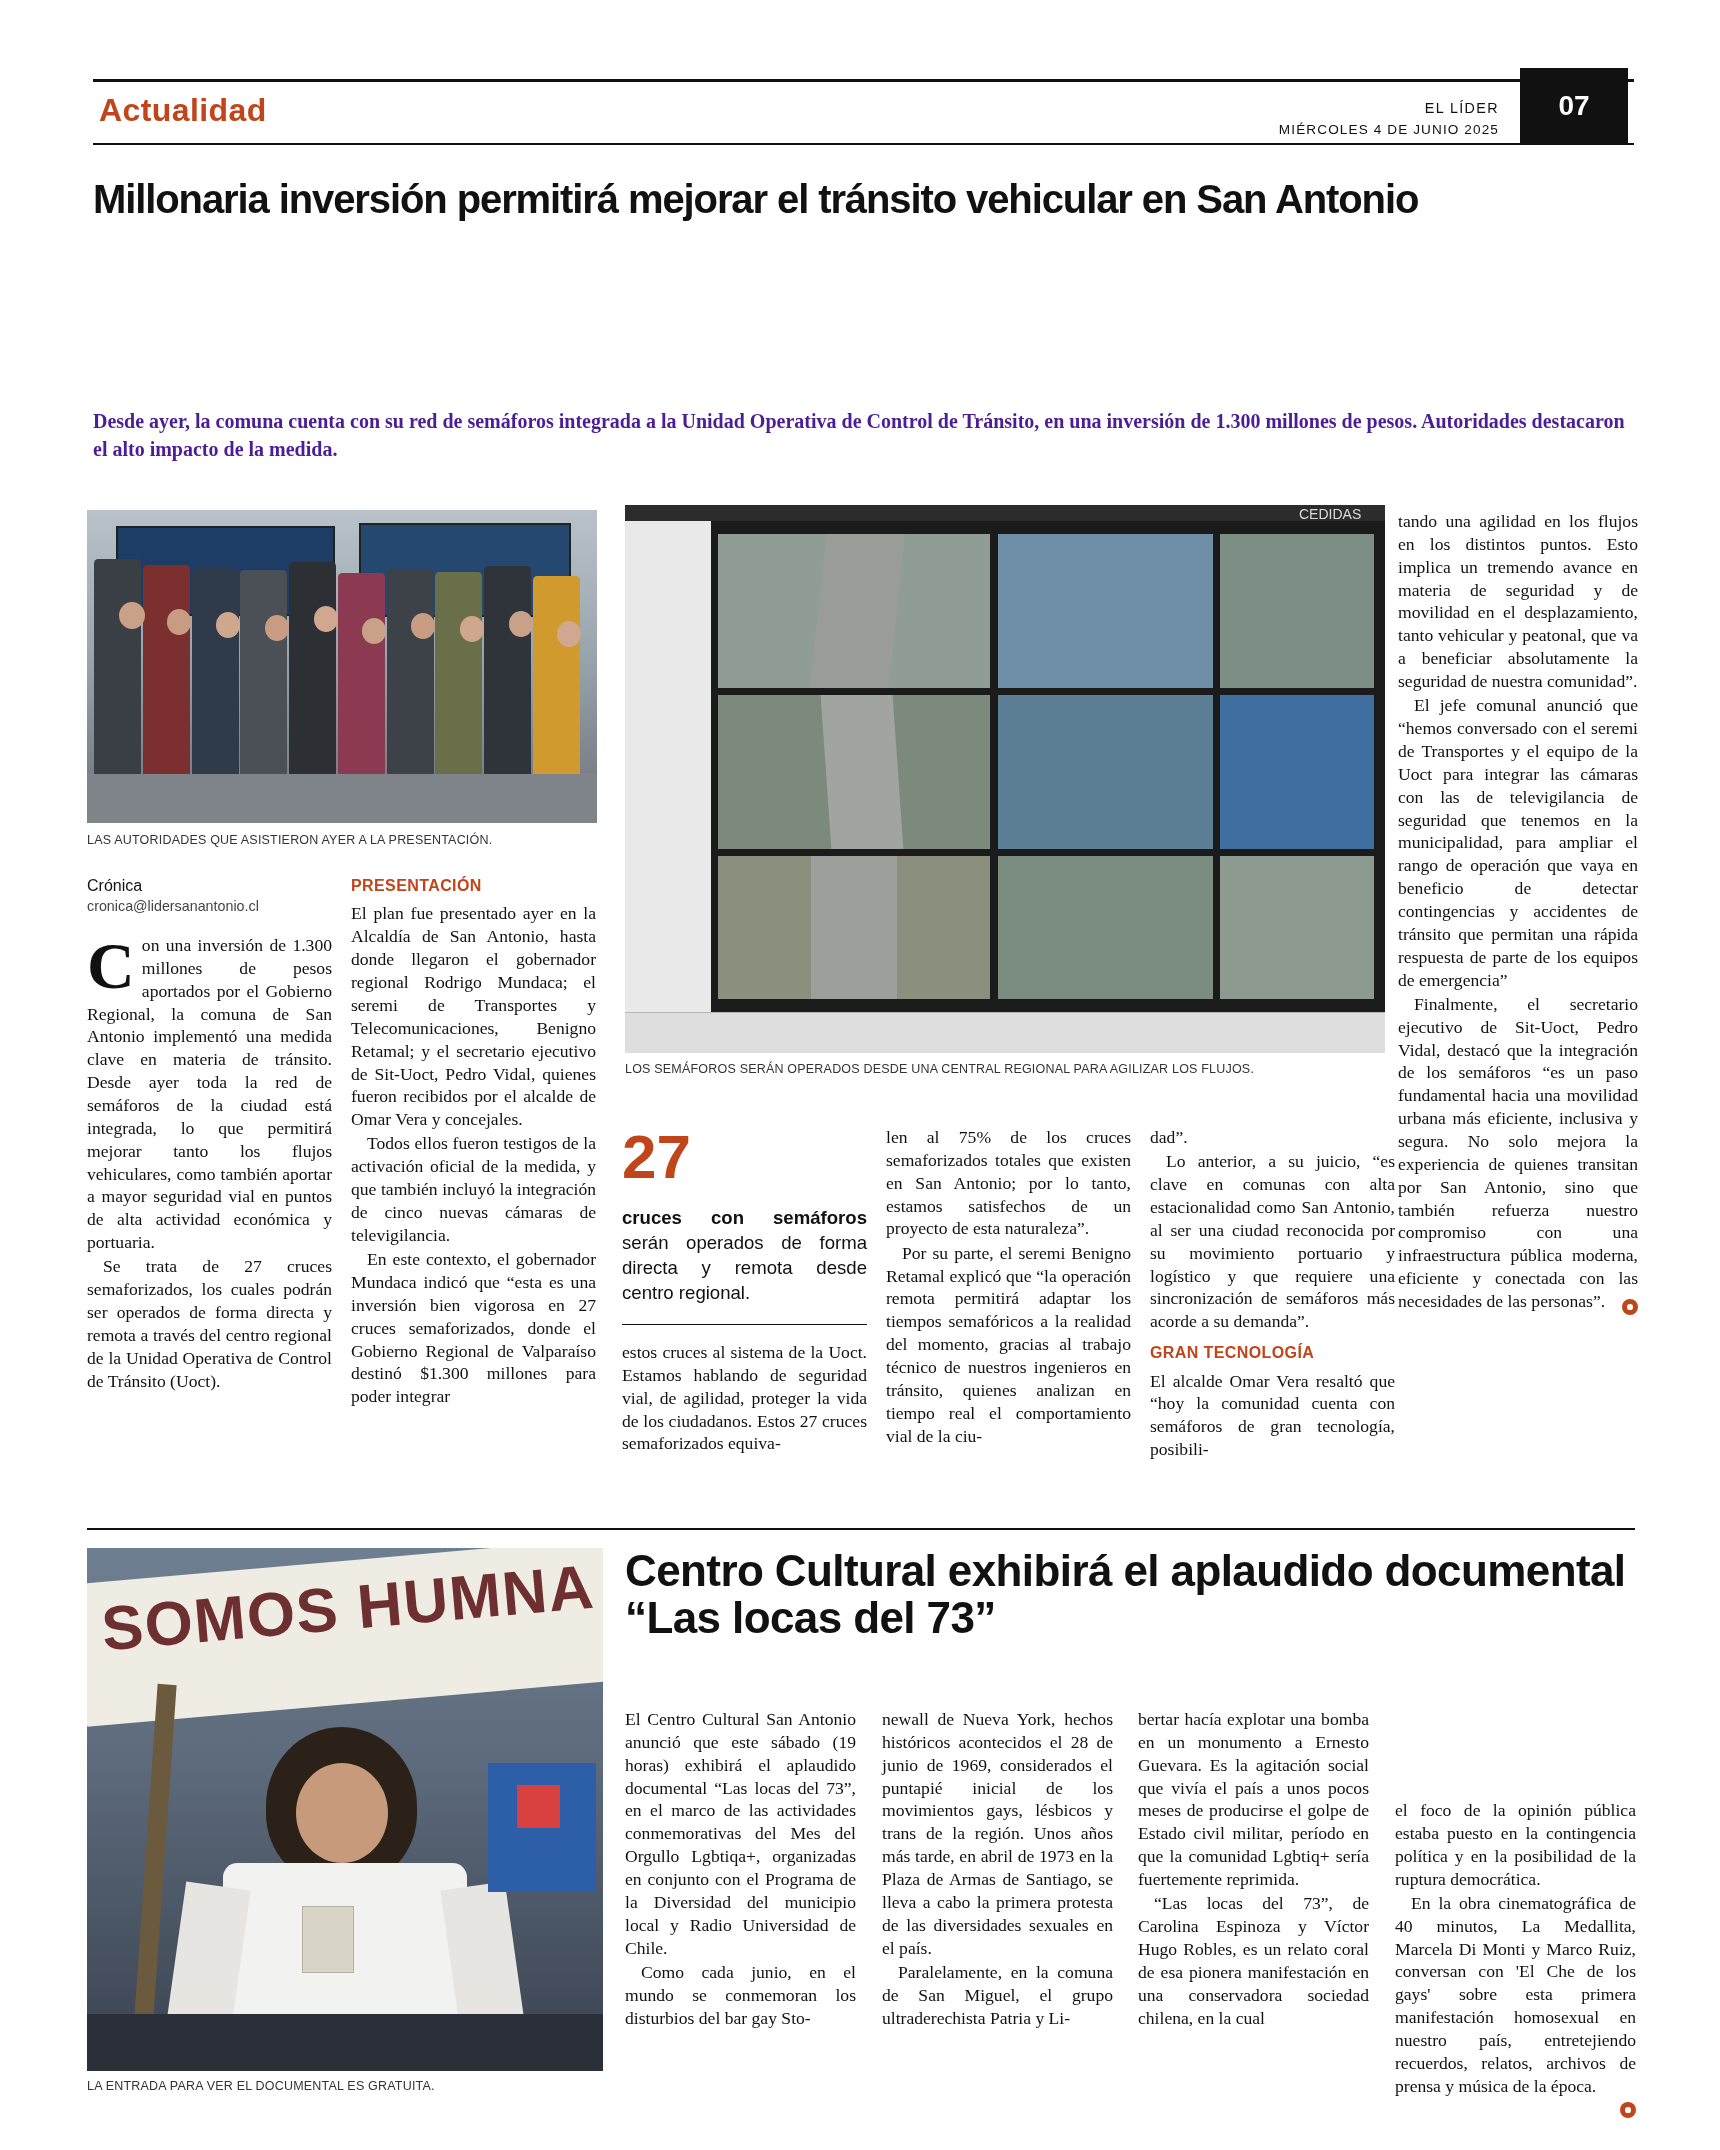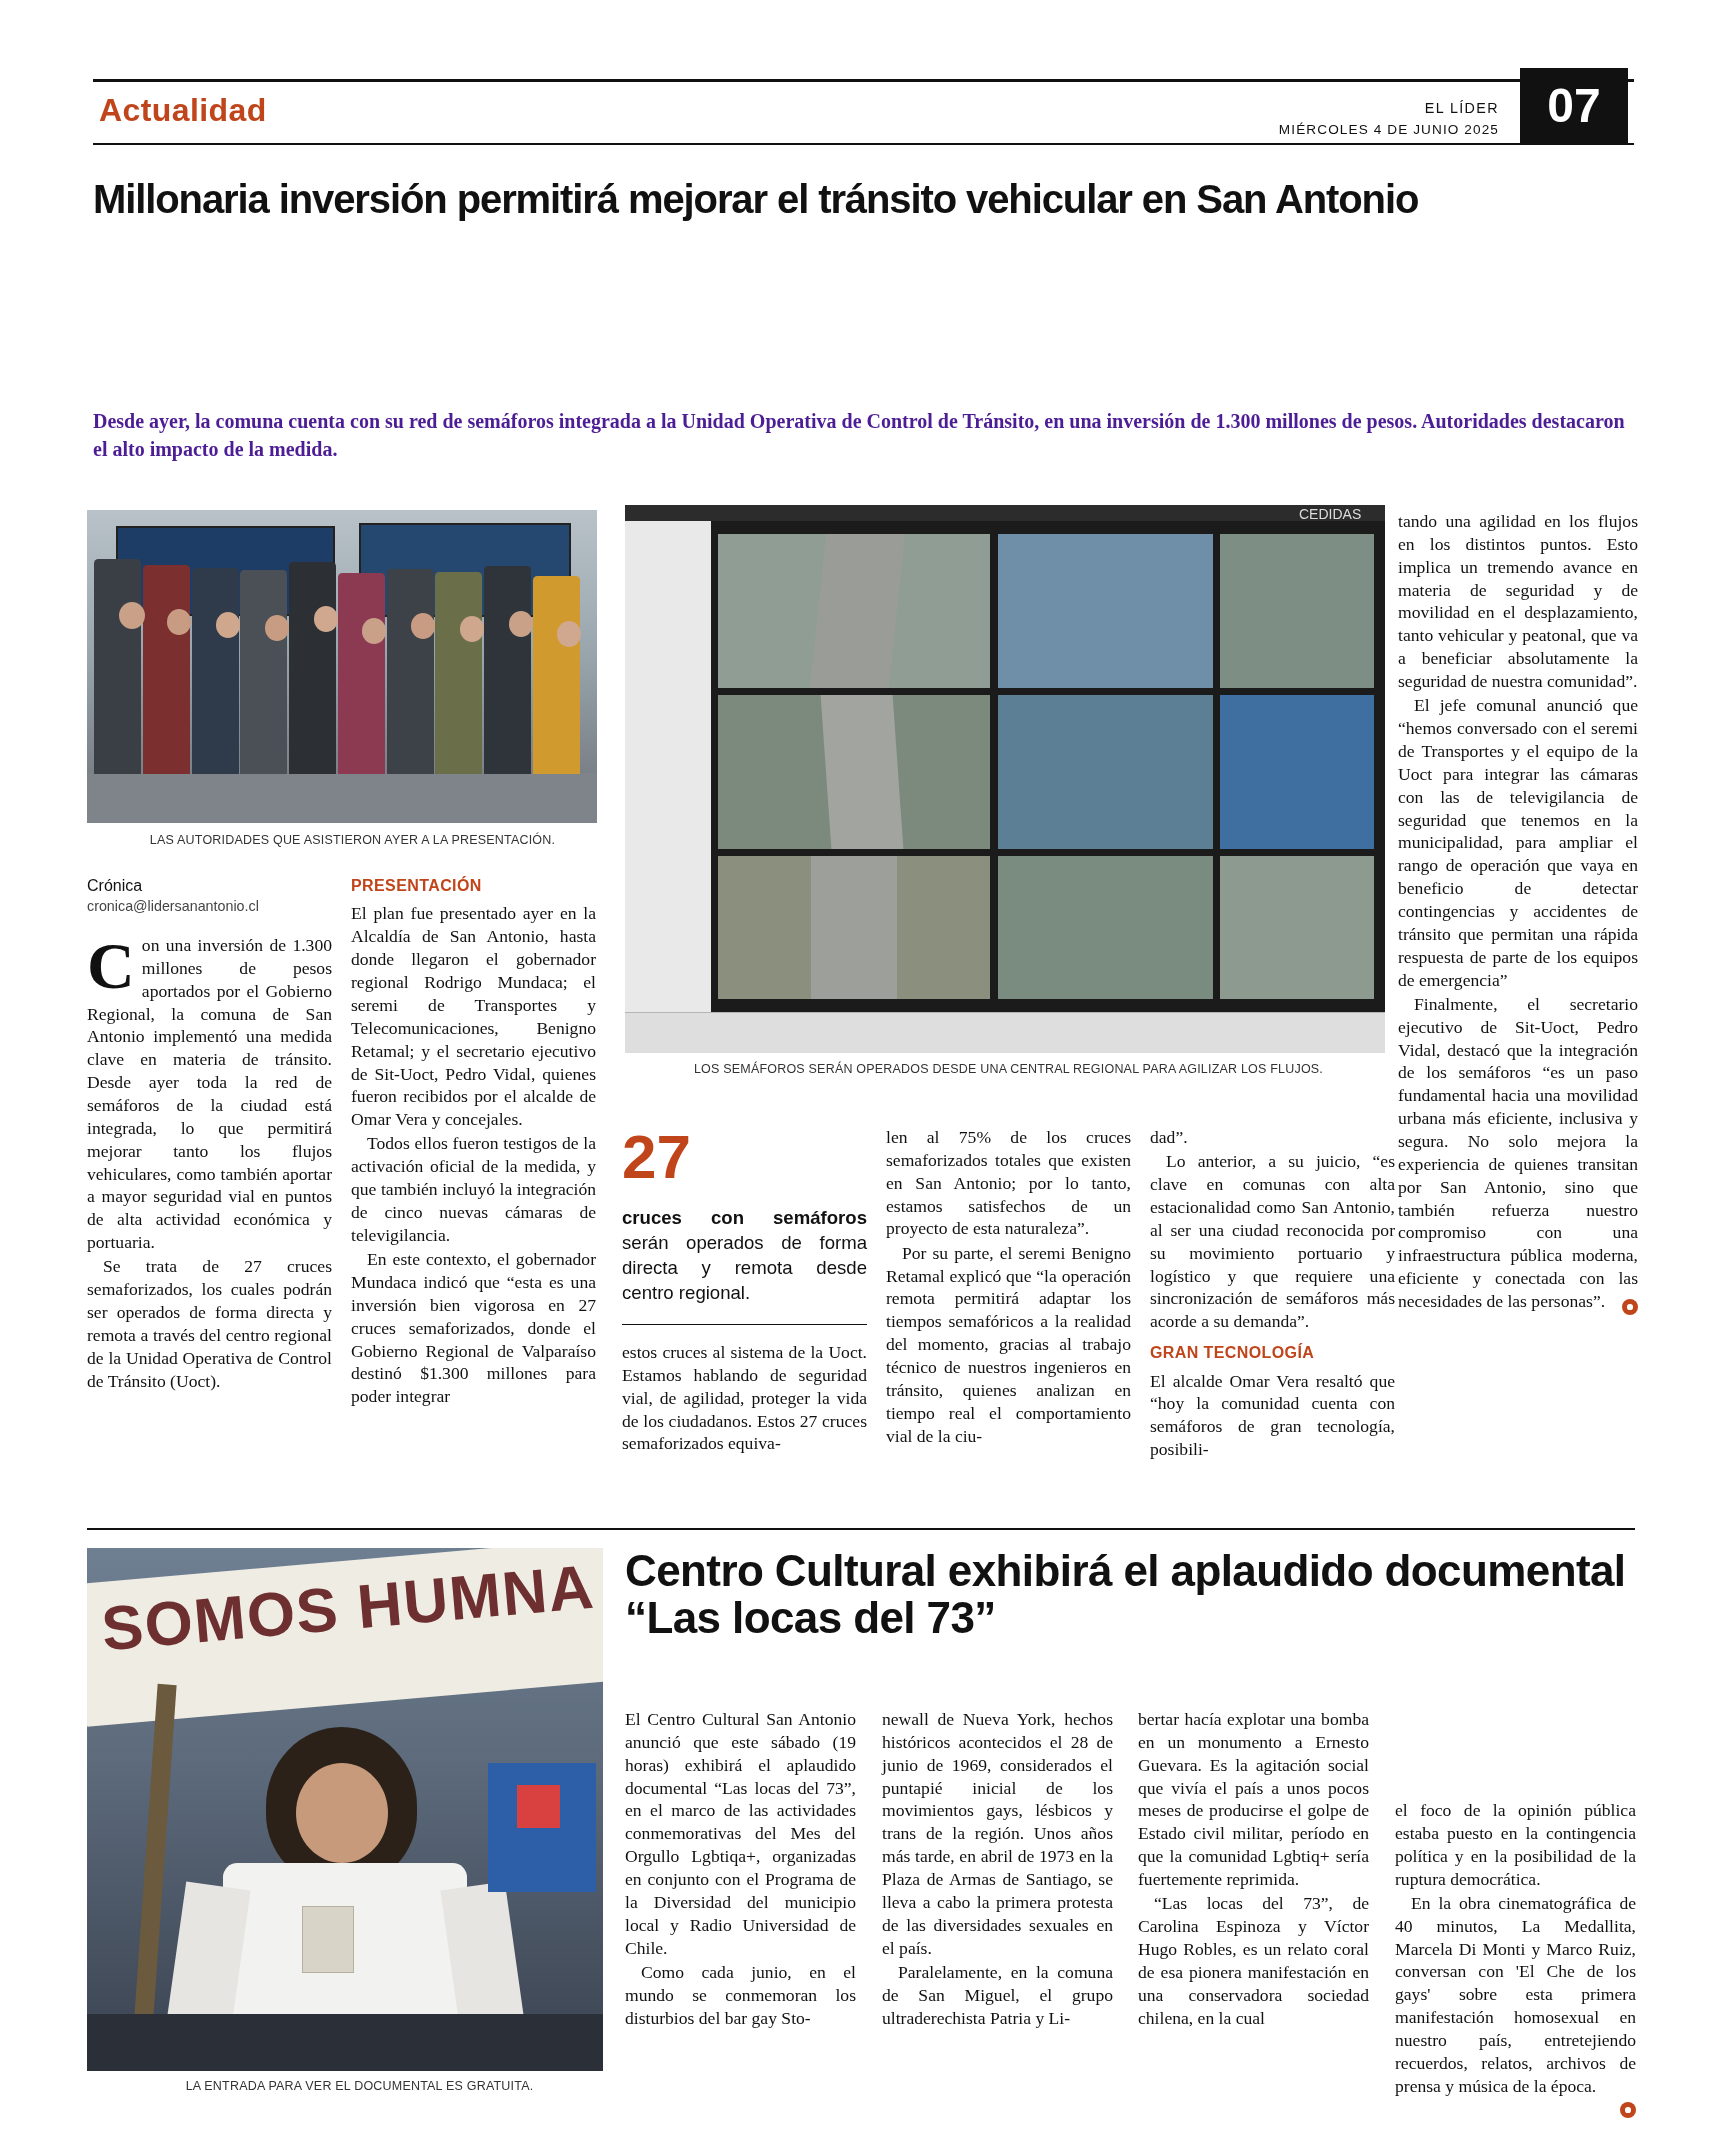--- a/index.html
+++ b/index.html
@@ -28,21 +28,21 @@
     letter-spacing:1.4px;color:#111;
   }
   .paper-date{
     position:absolute;right:222px;top:122px;text-align:left;
     font-family:"Liberation Sans", sans-serif;font-size:13.6px;
     letter-spacing:1.1px;color:#111;
   }
   .page-num{
     position:absolute;right:93px;top:68px;width:108px;height:75px;
     background:#111;color:#fff;font-family:"Liberation Sans", sans-serif;
-    font-weight:bold;font-size:48px;display:flex;align-items:center;justify-content:center;
+    font-weight:bold;font-size:28px;display:flex;align-items:center;justify-content:center;
   }
   
   .headline{
     position:absolute;left:93px;top:179px;width:1541px;
     font-family:"Liberation Sans", sans-serif;font-weight:bold;
     font-size:40px;line-height:1.02;color:#111;letter-spacing:-1.1px;
   }
   .lead{
     position:absolute;left:93px;top:401px;width:1548px;
     font-family:"Liberation Serif", serif;font-weight:bold;
@@ -54,21 +54,20 @@
     overflow:hidden;background:#6a6f75;
   }
   .photo1 .wallbg{position:absolute;inset:0;background:linear-gradient(180deg,#b9c2c9 0%,#9aa6ae 45%,#6d7177 100%);}
   .photo1 .scr{position:absolute;left:29px;top:16px;width:215px;height:86px;background:#1d3c66;border:2.9px solid #222;}
   .photo1 .scr2{position:absolute;left:272px;top:13px;width:208px;height:90px;background:#24486f;border:2.9px solid #222;}
   .photo1 .floor{position:absolute;left:0;bottom:0;width:100%;height:50px;background:#7e848a;}
   .photo1 .person{position:absolute;bottom:49px;width:47px;border-radius:4.3px 4.3px 0 0;}
   .cap{
     font-family:"Liberation Sans", sans-serif;font-size:12.5px;color:#333;
     letter-spacing:0.2px;
-    text-align:center;
   }
   .cap1{position:absolute;left:87px;top:833px;width:531px;}
   
   .photo2{
     position:absolute;left:625px;top:505px;width:760px;height:548px;
     background:#1b1b1b;overflow:hidden;
   }
   .p2-top{position:absolute;left:0;top:0;width:100%;height:16px;background:#2c2c2c;}
   .p2-side{position:absolute;left:0;top:16px;width:86px;bottom:40px;background:#e9e9ea;}
   .p2-bottom{position:absolute;left:0;bottom:0;width:100%;height:40px;background:#dedede;border-top:1.4px solid #b5b5b5;}

